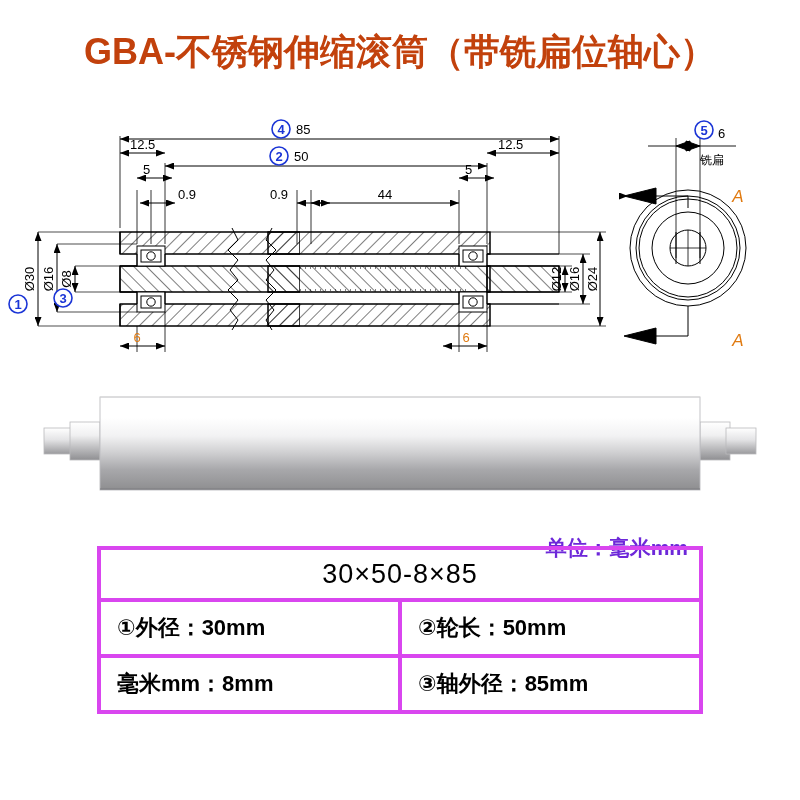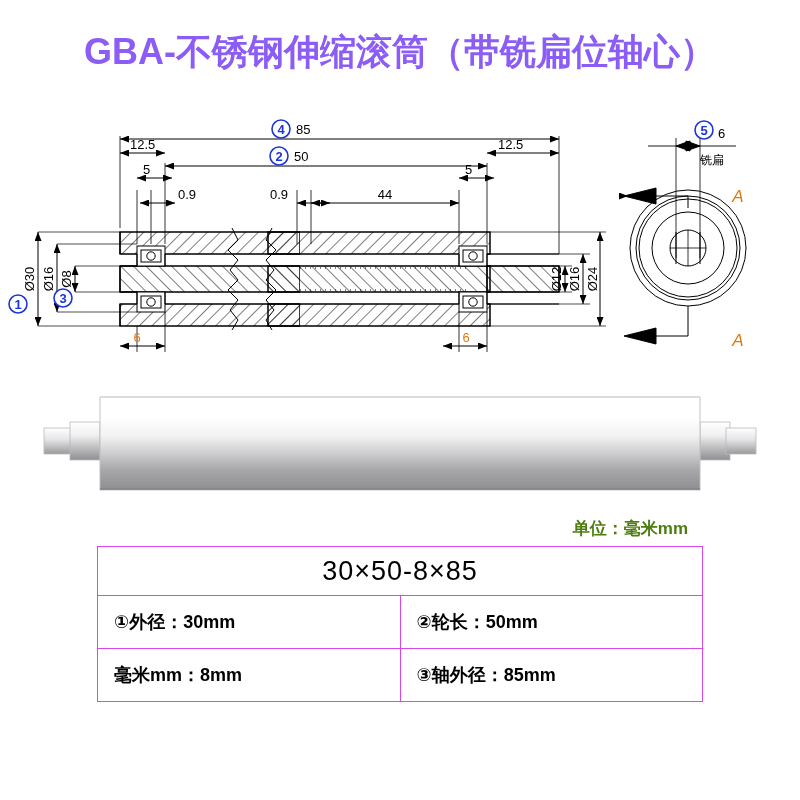--- a/index.html
+++ b/index.html
@@ -25,21 +25,21 @@
   .title {
     position: absolute;
     left: 0;
     top: 28px;
     width: 800px;
     text-align: center;
     font-size: 36px;
     font-weight: bold;
     letter-spacing: 0px;
     white-space: nowrap;
-    color: #8b5cf6;
+    color: #c2410c;
   }
 
   
   #drawing {
     position: absolute;
     left: 0;
     top: 108px;
     width: 800px;
     height: 280px;
   }
@@ -50,52 +50,52 @@
     left: 0;
     top: 392px;
     width: 800px;
     height: 120px;
   }
 
   
   .unit-note {
     position: absolute;
     right: 112px;
-    top: 517px;
-    font-size: 17px;
+    top: 534px;
+    font-size: 21px;
     font-weight: bold;
     white-space: nowrap;
-    color: #4d7c0f;
+    color: #6d28d9;
   }
 
   
   #spec-table {
     position: absolute;
     left: 97px;
     top: 546px;
     width: 606px;
     border-collapse: collapse;
     table-layout: fixed;
   }
   #spec-table td {
-    border: 1px solid #d946ef;
+    border: 4px solid #d946ef;
     padding: 0;
     vertical-align: middle;
   }
   .model-cell {
     height: 48px;
     text-align: center;
     font-size: 27px;
     letter-spacing: 1px;
     white-space: nowrap;
   }
   .spec-cell {
     height: 52px;
     padding-left: 16px !important;
-    font-size: 18px;
+    font-size: 22px;
     font-weight: bold;
     white-space: nowrap;
   }
   .spec-cell.empty {
     font-size: 0;
   }
 </style>
 </head>
 <body>
 

